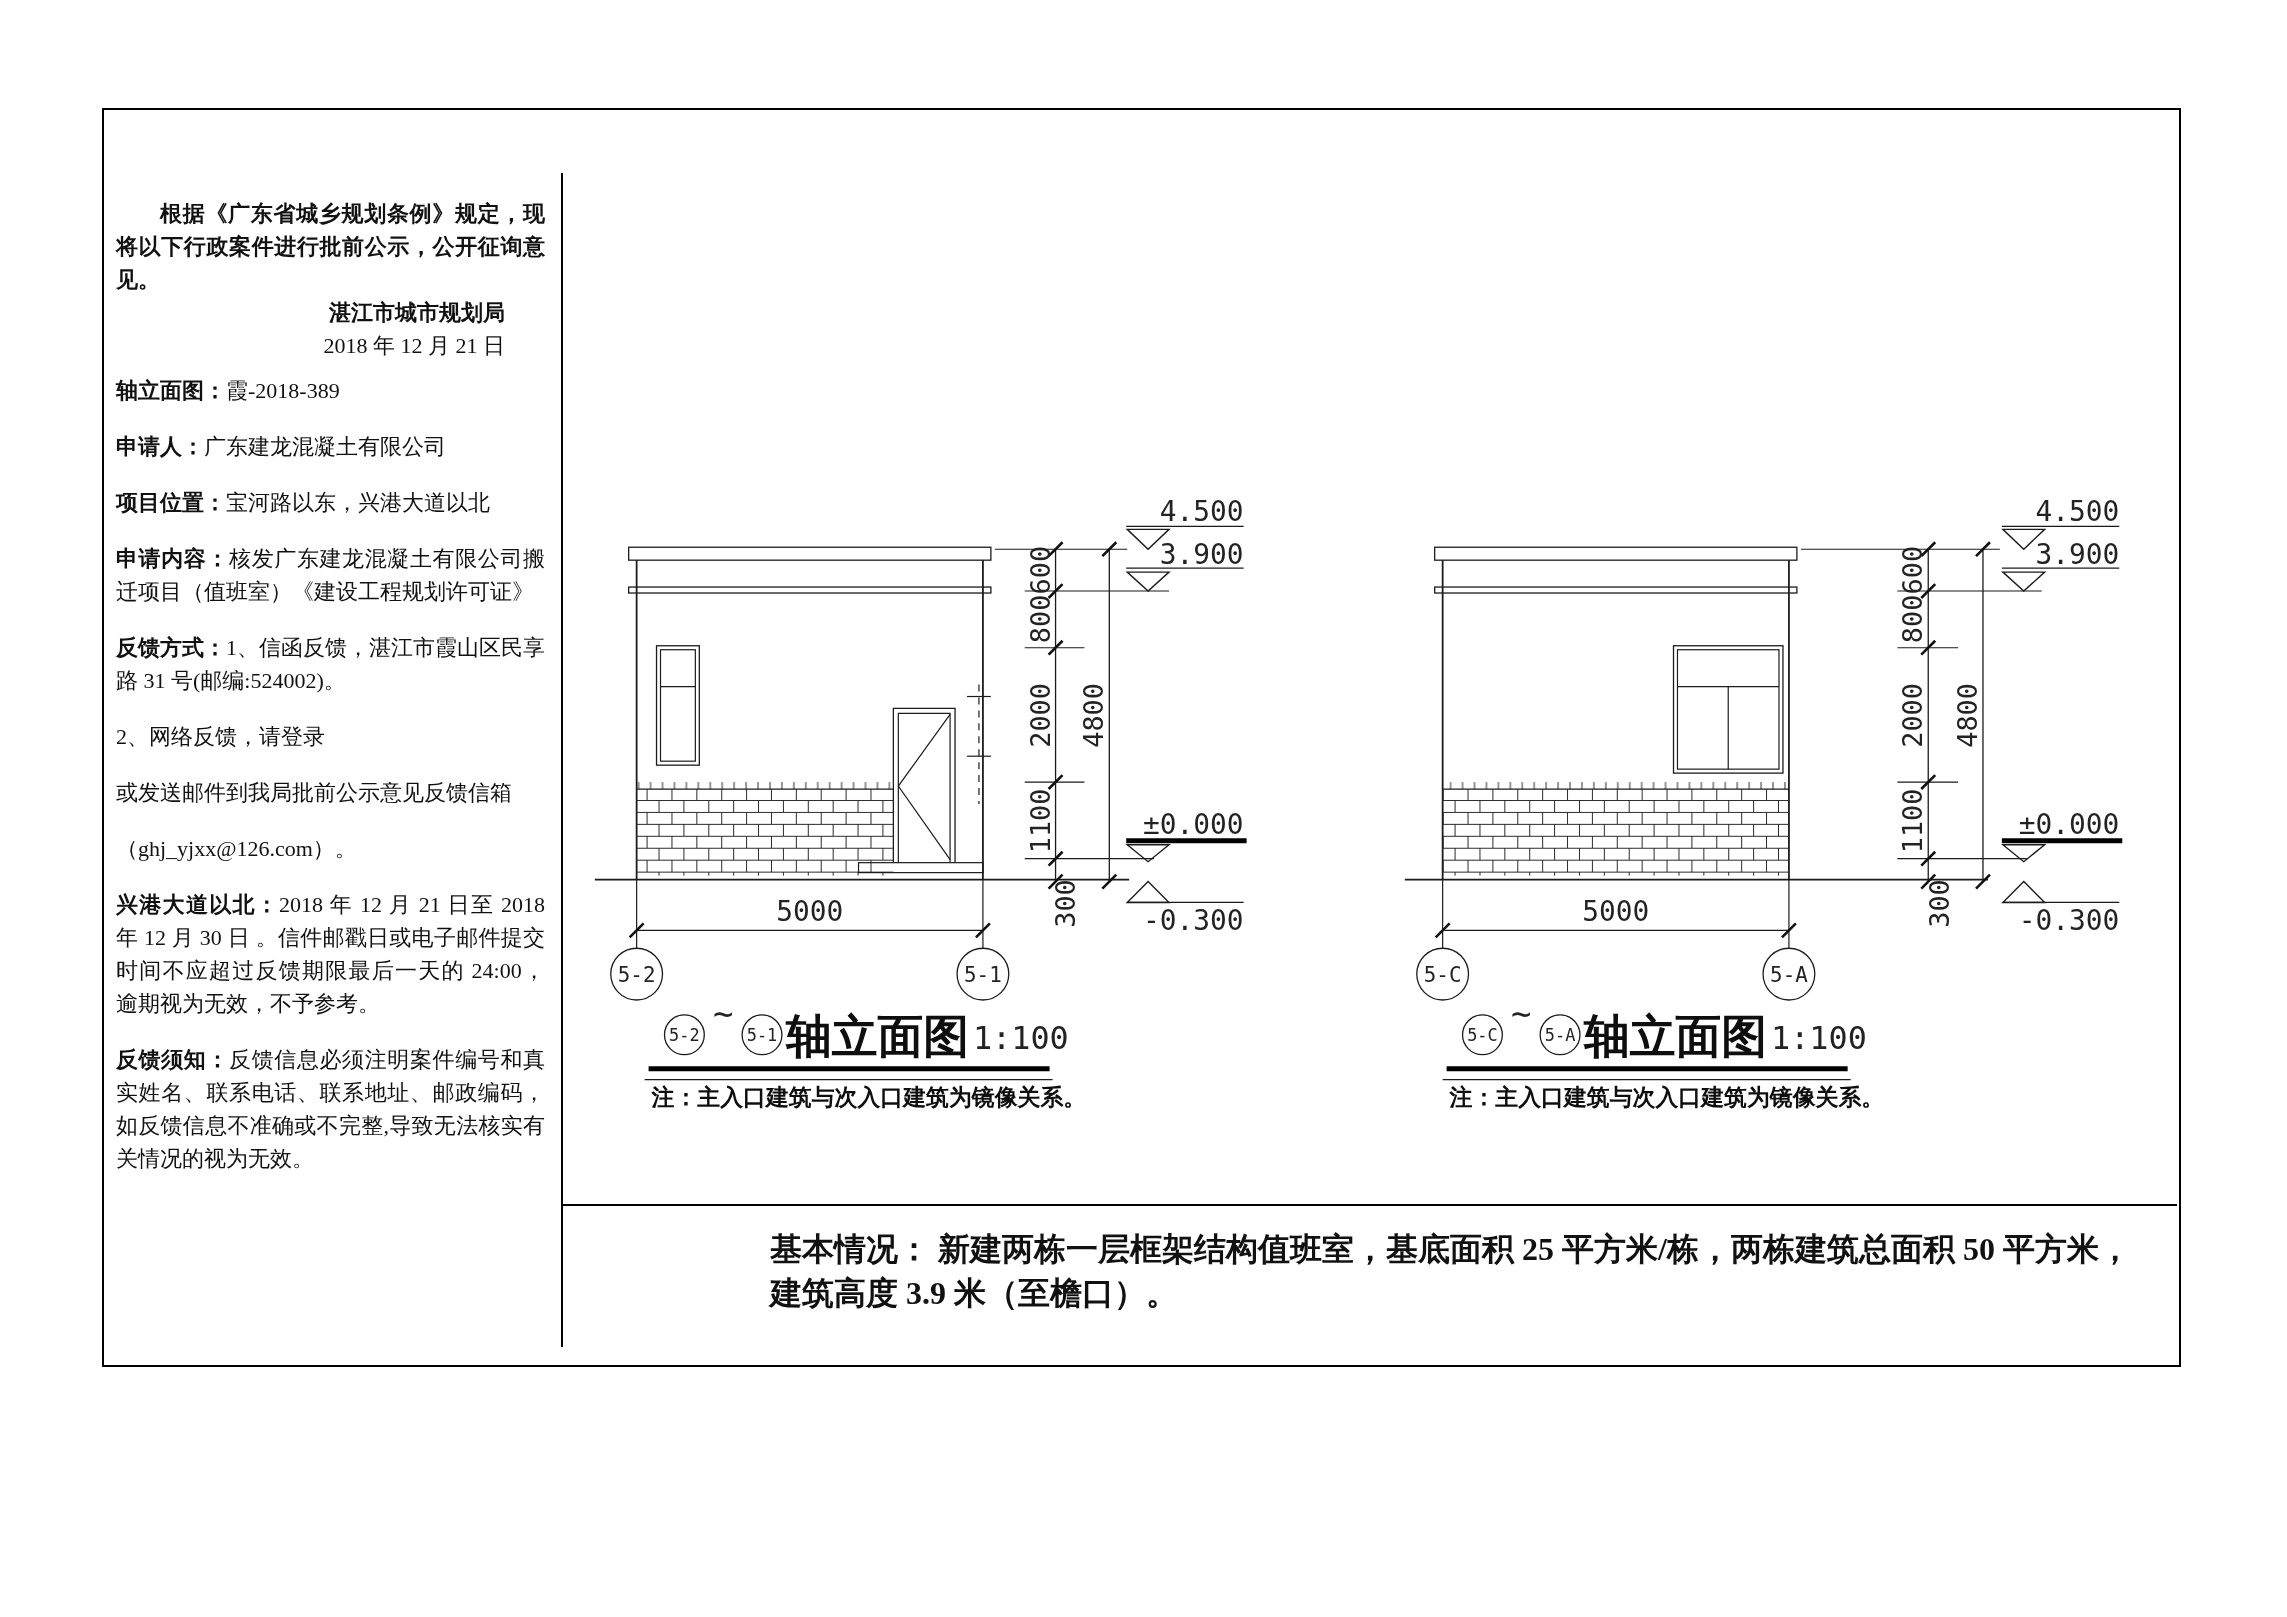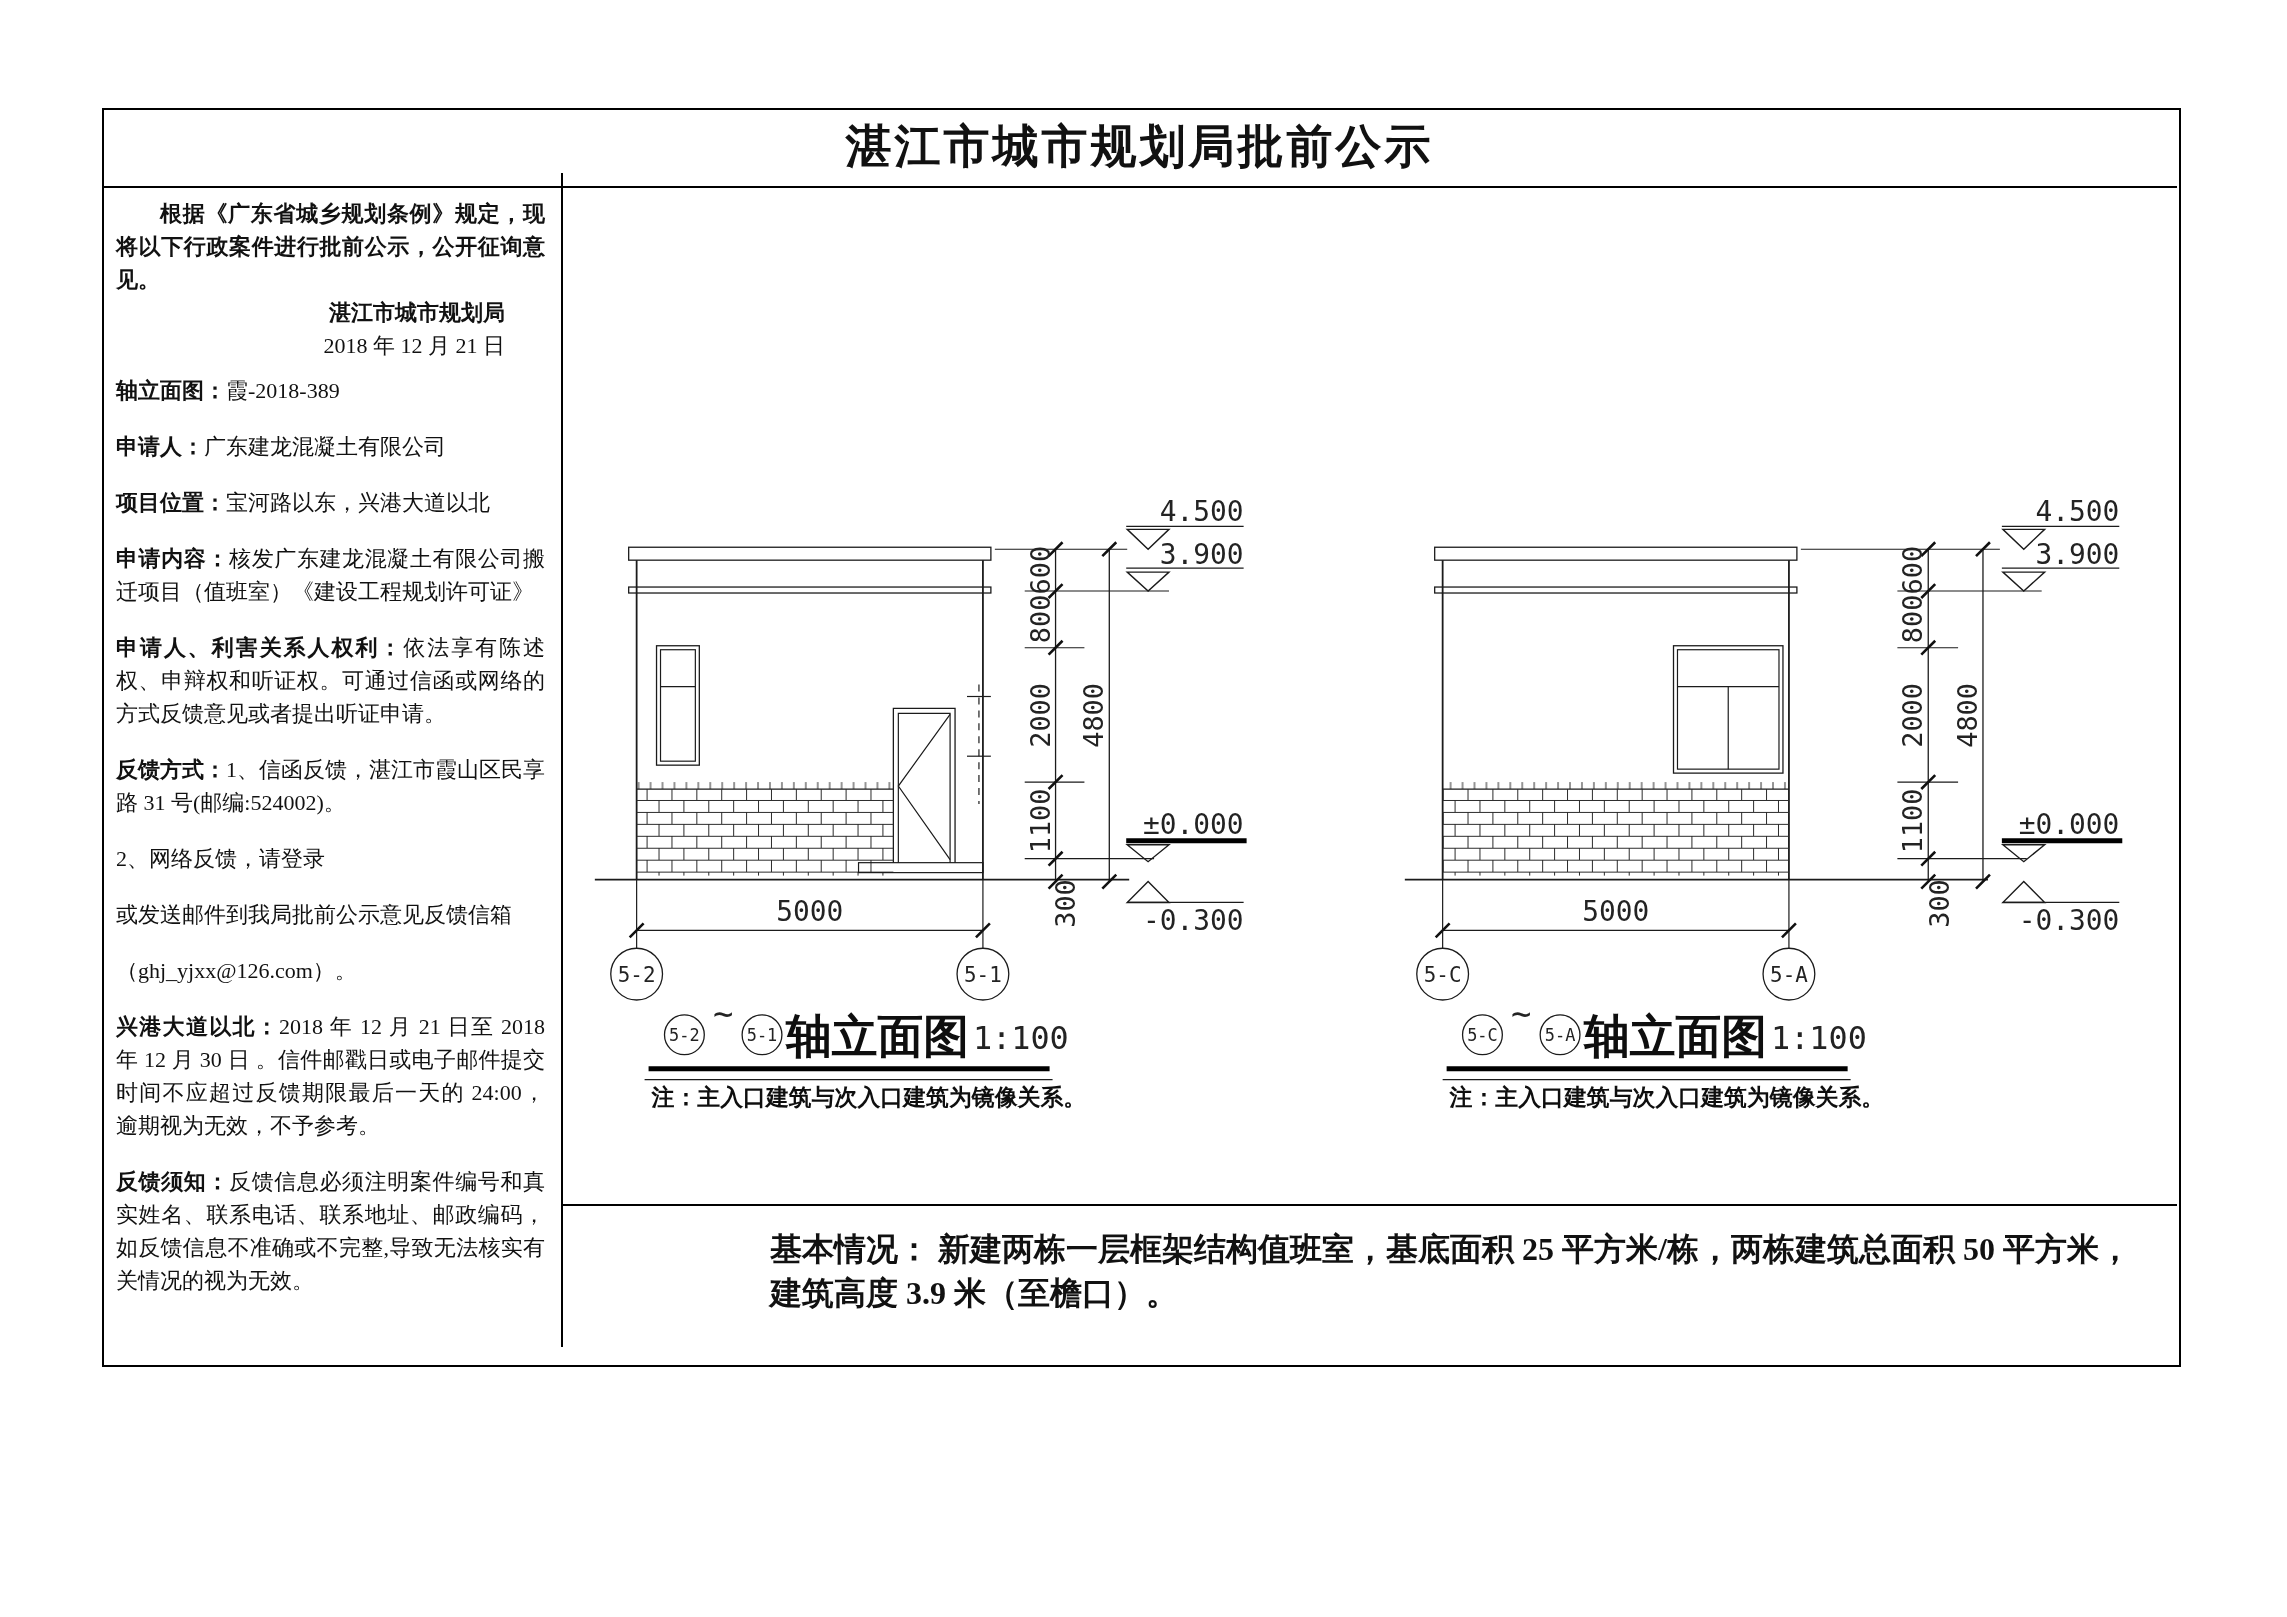--- a/index.html
+++ b/index.html
@@ -37,33 +37,29 @@
   text.cad{font-family:"DejaVu Sans Mono",monospace;fill:#232323;}
   text.cn{font-family:"Liberation Serif","DejaVu Serif",serif;font-weight:bold;fill:#0e0e0e;}
 </style>
 </head>
 <body>
 
 <div id="page">
 
   <div id="frame"></div>
 
-  <div id="title-band">
-    <span class="t">湛江市城市规划局批前公示</span>
-  </div>
 
   <div id="left-panel">
     <p class="intro">根据《广东省城乡规划条例》规定，现将以下行政案件进行批前公示，公开征询意见。</p>
     <p class="ralign issuer">湛江市城市规划局</p>
     <p class="ralign">2018 年 12 月 21 日</p>
     <p class="fld gap"><b>轴立面图：</b><span>霞-2018-389</span></p>
     <p class="fld"><b>申请人：</b><span>广东建龙混凝土有限公司</span></p>
     <p class="fld"><b>项目位置：</b><span>宝河路以东，兴港大道以北</span></p>
     <p class="fld"><b>申请内容：</b><span>核发广东建龙混凝土有限公司搬迁项目（值班室）《建设工程规划许可证》</span></p>
-    <p class="fld"><b>申请人、利害关系人权利：</b><span>依法享有陈述权、申辩权和听证权。可通过信函或网络的方式反馈意见或者提出听证申请。</span></p>
     <p class="fld"><b>反馈方式：</b><span>1、信函反馈，湛江市霞山区民享路 31 号(邮编:524002)。</span></p>
     <p class="fld"><span>2、网络反馈，请登录</span></p>
     <p class="fld"><span>或发送邮件到我局批前公示意见反馈信箱</span></p>
     <p class="fld"><span>（ghj_yjxx@126.com）。</span></p>
     <p class="fld"><b>兴港大道以北：</b><span>2018 年 12 月 21 日至 2018 年 12 月 30 日 。信件邮戳日或电子邮件提交时间不应超过反馈期限最后一天的 24:00，逾期视为无效，不予参考。</span></p>
     <p class="fld"><b>反馈须知：</b><span>反馈信息必须注明案件编号和真实姓名、联系电话、联系地址、邮政编码，如反馈信息不准确或不完整,导致无法核实有关情况的视为无效。</span></p>
   </div>
 
   <svg id="drawings" viewBox="566 189 1624 1021">
     <defs>

